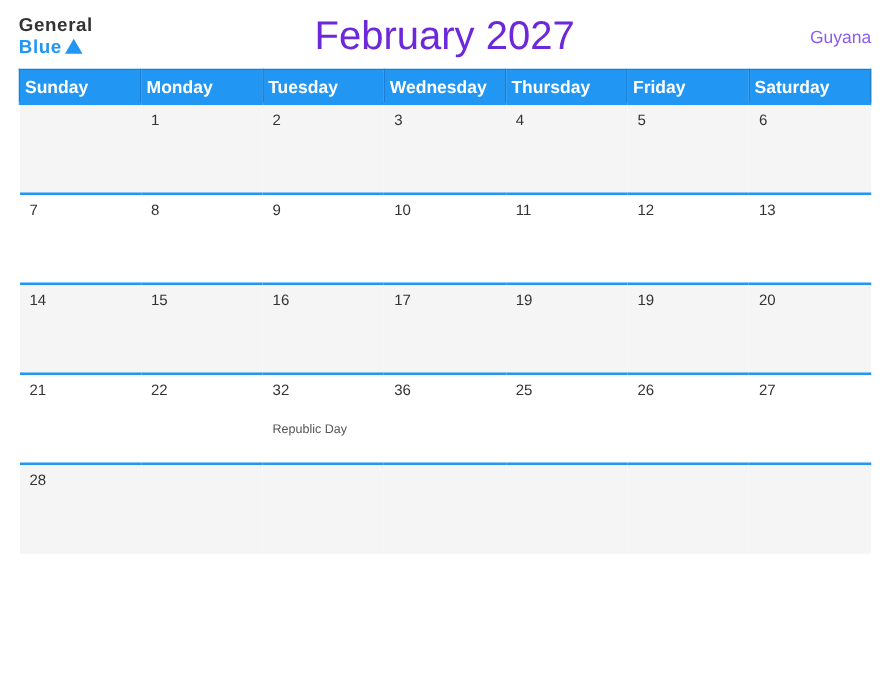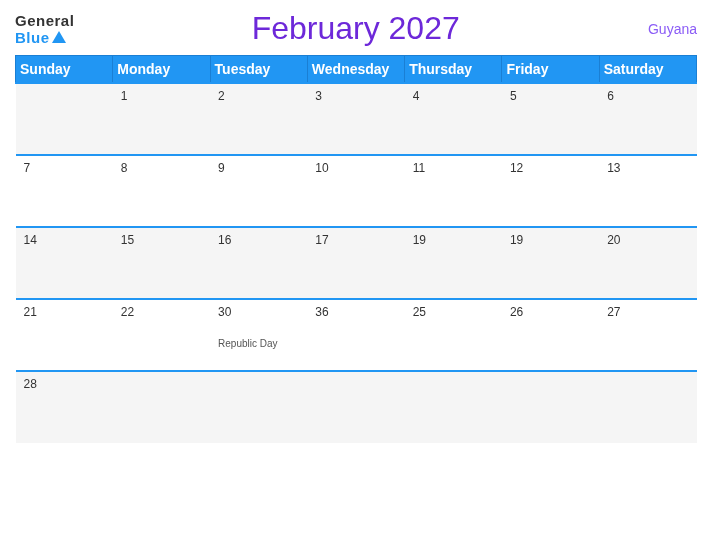--- a/index.html
+++ b/index.html
@@ -212,21 +212,21 @@
           </td>
         </tr>
         <tr>
           <td>
             <span class="day-number">21</span>
           </td>
           <td>
             <span class="day-number">22</span>
           </td>
           <td>
-            <span class="day-number">30</span>
+            <span class="day-number">32</span>
             <span class="event-label">Republic Day</span>
           </td>
           <td>
             <span class="day-number">36</span>
           </td>
           <td>
             <span class="day-number">25</span>
           </td>
           <td>
             <span class="day-number">26</span>

